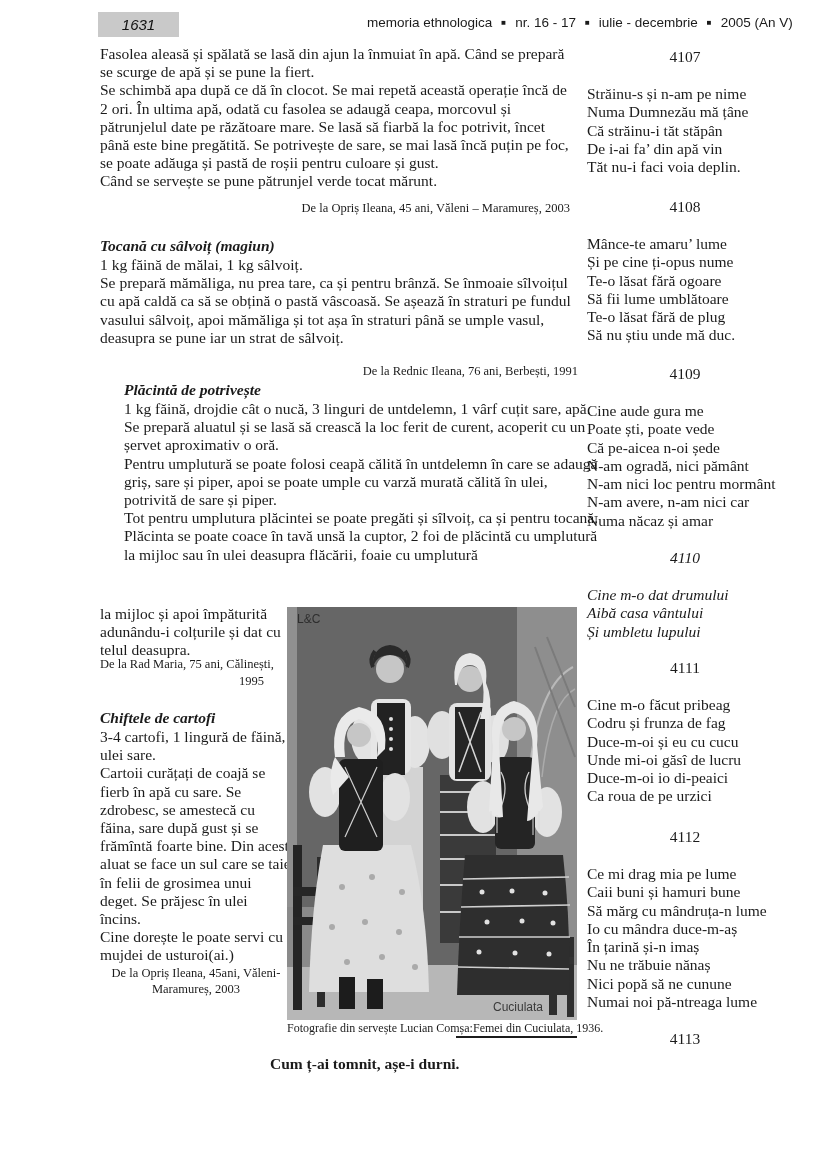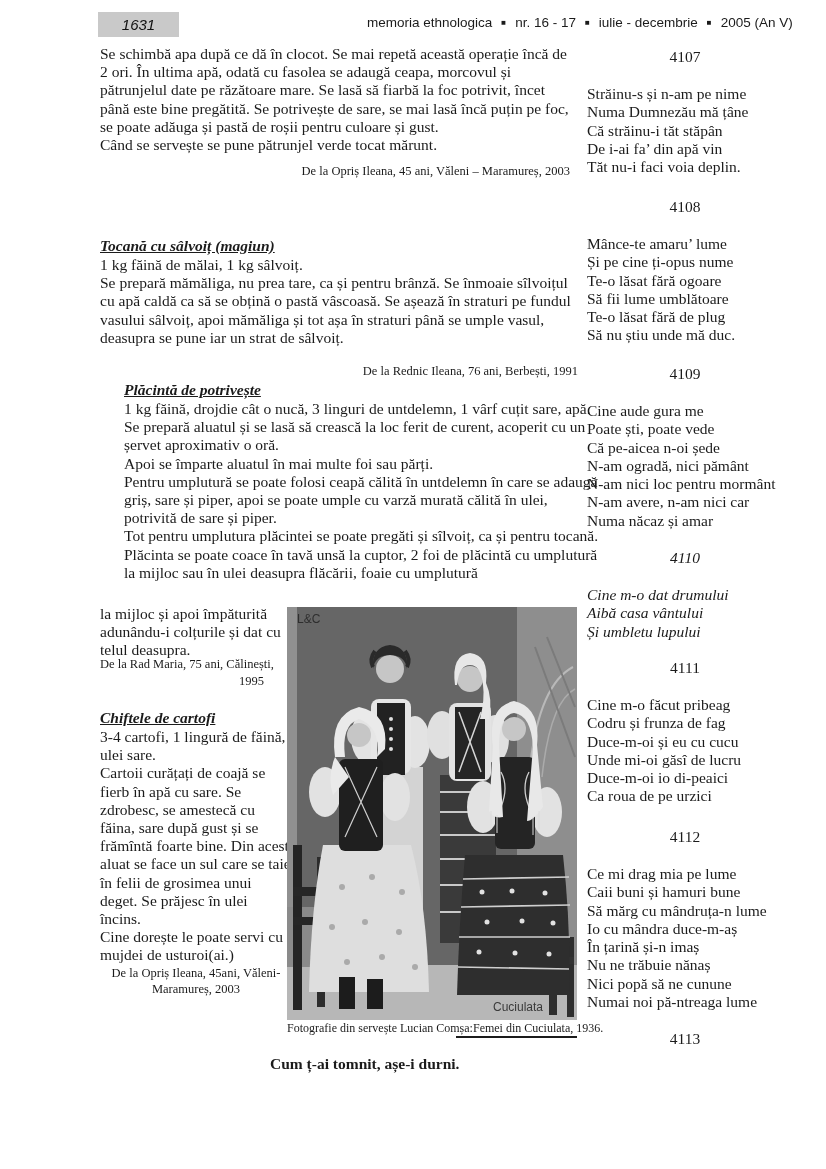--- a/index.html
+++ b/index.html
@@ -10,21 +10,21 @@
   .pagenum-box{position:absolute;left:98px;top:12px;width:81px;height:25px;
         background:#c9c9c9;display:flex;align-items:center;justify-content:center;
         font-family:"Liberation Sans",sans-serif;font-style:italic;font-size:15px;color:#111;}
   .journal-line{position:absolute;left:367px;top:15px;display:flex;align-items:center;gap:9px;
         font-family:"Liberation Sans",sans-serif;font-size:13.5px;white-space:nowrap;}
   .sq{font-size:8px;line-height:1;}
 
   
   .block{position:absolute;left:100px;width:478px;font-size:15.5px;line-height:18.2px;}
   .block p{margin:0;}
-  .recipe-title{font-weight:bold;font-style:italic;font-size:15.5px;line-height:20px;text-decoration:underline;}
+  .recipe-title{font-weight:bold;font-style:italic;font-size:15.5px;line-height:20px;}
   .attr{font-size:12.5px;line-height:16px;text-align:right;}
   .attr-pad{padding-right:8px;}
   .narrow{width:192px;}
   .attr-rad{position:absolute;left:100px;top:656px;width:192px;font-size:12.5px;line-height:17px;}
   .attr-rad .year{text-align:right;padding-right:28px;}
   .attr-left{font-size:12.5px;line-height:16px;text-align:center;}
   .attr-center{font-size:12.5px;line-height:16px;text-align:center;}
   .ital{}
 
   
@@ -50,36 +50,36 @@
     <span>memoria ethnologica</span>
     <span class="sq">■</span>
     <span>nr. 16 - 17</span>
     <span class="sq">■</span>
     <span>iulie - decembrie</span>
     <span class="sq">■</span>
     <span>2005 (An V)</span>
   </div>
 
   <div class="block" style="top:45px;">
+    <p>Fasolea aleasă și spălată se lasă din ajun la înmuiat în apă. Când se prepară se scurge de apă și se pune la fiert.</p>
     <p>Se schimbă apa după ce dă în clocot. Se mai repetă această operație încă de 2 ori. În ultima apă, odată cu fasolea se adaugă ceapa, morcovul și pătrunjelul date pe răzătoare mare. Se lasă să fiarbă la foc potrivit, încet până este bine pregătită. Se potrivește de sare, se mai lasă încă puțin pe foc, se poate adăuga și pastă de roșii pentru culoare și gust.</p>
     <p>Când se servește se pune pătrunjel verde tocat mărunt.</p>
     <p class="attr attr-pad" style="margin-top:9px;">De la Opriș Ileana, 45 ani, Văleni – Maramureș, 2003</p>
   </div>
 
   <div class="block" style="top:236px;">
     <p class="recipe-title">Tocană cu sâlvoiț (magiun)</p>
     <p><span>1 kg făină de mălai, 1 kg </span><span class="ital">sâlvoiț.</span></p>
     <p>Se prepară mămăliga, nu prea tare, ca și pentru brânză. Se înmoaie sîlvoițul cu apă caldă ca să se obțină o pastă vâscoasă. Se așează în straturi pe fundul vasului sâlvoiț, apoi mămăliga și tot așa în straturi până se umple vasul, deasupra se pune iar un strat de sâlvoiț.</p>
     <p class="attr" style="margin-top:16px;">De la Rednic Ileana, 76 ani, Berbești, 1991</p>
   </div>
 
   <div class="block" style="top:380px;margin-left:24px;">
     <p class="recipe-title">Plăcintă de potrivește</p>
     <p>1 kg făină, drojdie cât o nucă, 3 linguri de untdelemn, 1 vârf cuțit sare, apă. Se prepară aluatul și se lasă să crească la loc ferit de curent, acoperit cu un șervet aproximativ o oră.</p>
-    <p>Apoi se împarte aluatul în mai multe foi sau părți.</p>
     <p>Pentru umplutură se poate folosi ceapă călită în untdelemn în care se adaugă griș, sare și piper, apoi se poate umple cu varză murată călită în ulei, potrivită de sare și piper.</p>
     <p>Tot pentru umplutura plăcintei se poate pregăti și sîlvoiț, ca și pentru tocană. Plăcinta se poate coace în tavă unsă la cuptor, 2 foi de plăcintă cu umplutură la mijloc sau în ulei deasupra flăcării, foaie cu umplutură</p>
   </div>
 
   <div class="block narrow" style="top:605px;">la mijloc și apoi împăturită adunându-i colțurile și dat cu telul deasupra.</div>
   <div class="attr-rad">
     <div>De la Rad Maria, 75 ani, Călinești,</div>
     <div class="year">1995</div>
   </div>
 

